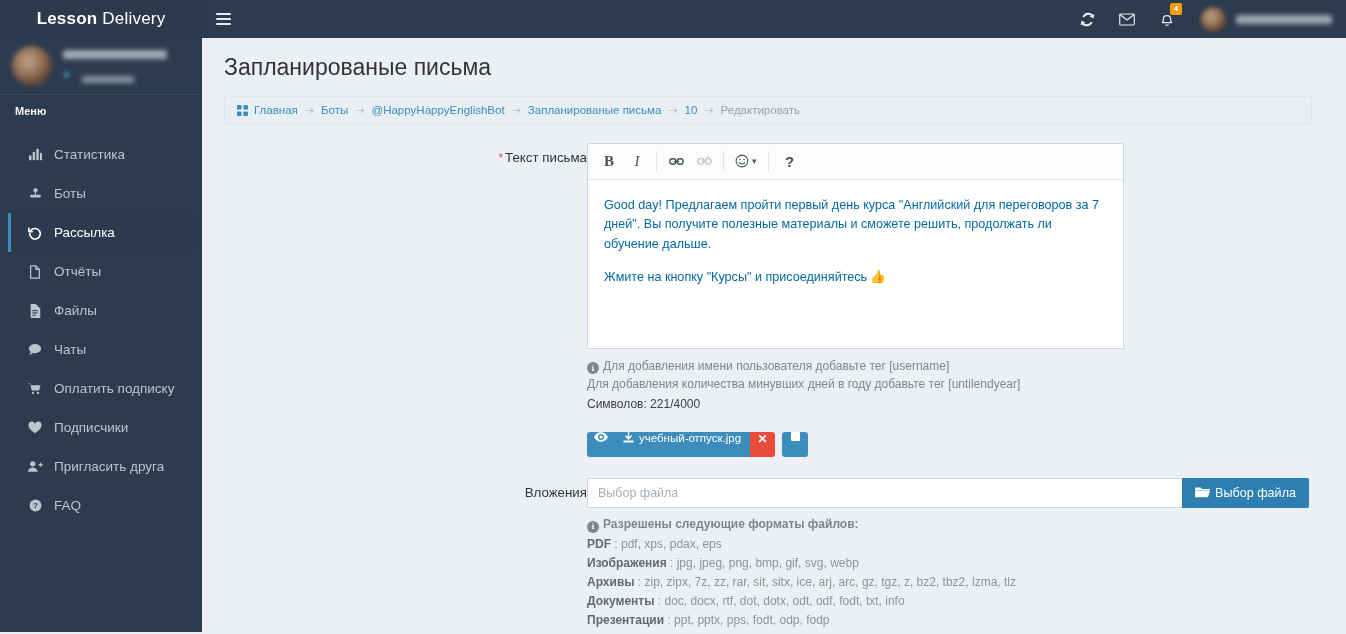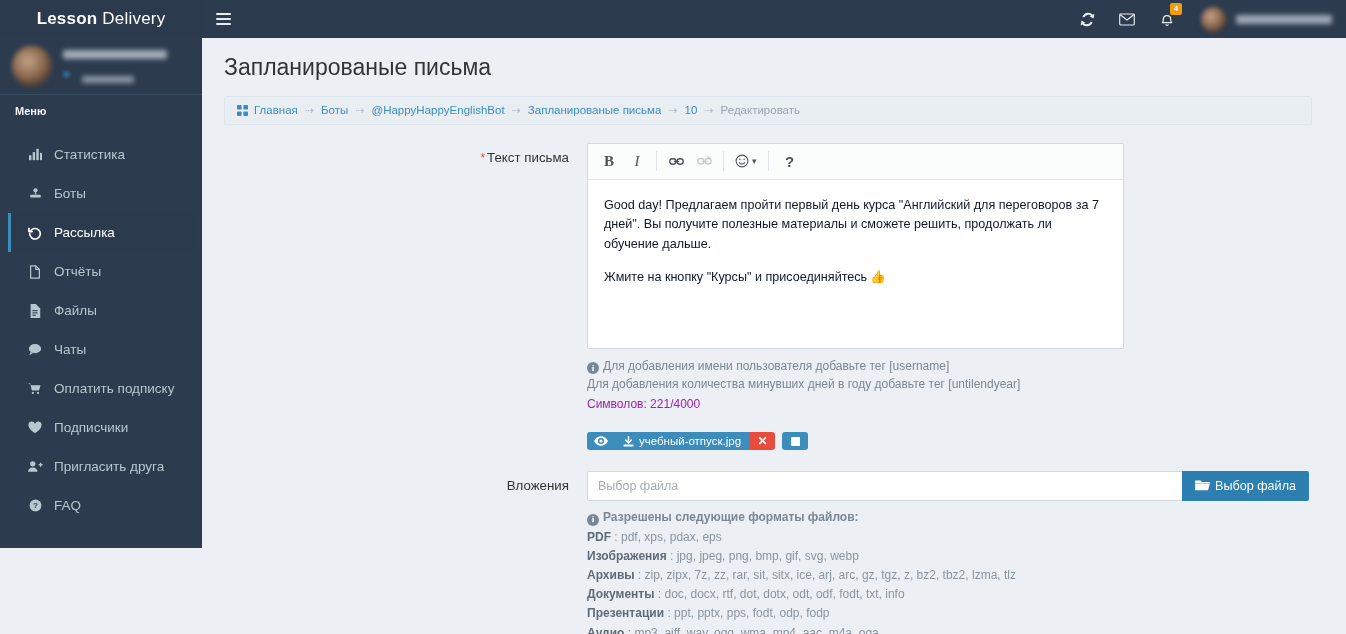--- a/index.html
+++ b/index.html
@@ -7,21 +7,21 @@
     margin: 0; padding: 0;
     width: 1346px; height: 634px;
     overflow: hidden;
     font-family: "Liberation Sans", sans-serif;
     background: #ecf0f5;
   }
   .app { position: relative; width: 1346px; height: 634px; display: flex; }
 
   
   .sidebar {
-    width: 202px; height: 548px;
+    width: 202px; height: 632px;
     background: #2c3b4e;
     flex: 0 0 202px;
     overflow: hidden;
   }
   .brand {
     height: 38px;
     background: #2b3a4c;
     color: #fff;
     font-size: 17px;
     display: flex; align-items: center; justify-content: center;
@@ -155,21 +155,21 @@
   .breadcrumb a { color: #3c8dbc; text-decoration: none; cursor: pointer; }
   .breadcrumb .sep { color: #b3bcc6; margin: 0 7px; font-size: 11px;}
   .breadcrumb .home-ic { color: #3c8dbc; margin-right: 6px; display:inline-flex; }
   .breadcrumb .cur { color: #9aa4ae; }
 
   
   .form-area { padding: 18px 0 0 0; }
   .form-row { display: flex; margin-bottom: 0; }
   .form-label {
     width: 385px; flex: 0 0 385px;
-    text-align: right; padding-right: 18px;
+    text-align: right; 
     font-size: 13.3px; color: #333; font-weight: 400;
     padding-top: 7px;
   }
   .req { color: #dd4b39; margin-right: 2px; font-size: 12px; }
   .form-field { flex: 1; padding-right: 0; }
 
   .editor-box {
     width: 537px; background: #fff;
     border: 1px solid #d2d6de;
     border-radius: 1px;
@@ -190,43 +190,43 @@
   .tb-btn.bold { font-weight: 700; font-family: "Liberation Serif", serif; font-size: 15px;}
   .tb-btn.italic { font-style: italic; font-family: "Liberation Serif", serif; font-size: 15px;}
   .tb-btn.disabled { color: #c8ccd0; cursor: default; }
   .tb-div { width:1px; height:20px; background:#e0e4e8; margin: 0 8px 0 2px; }
   .tb-caret { font-size: 9px; margin-left: 3px; }
   .tb-btn.help { font-weight: 700; font-size: 15px; margin-left: 2px;}
 
   .editor-body {
     height: 168px;
     padding: 16px 16px 10px 16px;
-    font-size: 12.6px; color: #0f172a; line-height: 1.55;
+    font-size: 12.6px; color: #0369a1; line-height: 1.55;
     overflow: hidden;
   }
   .editor-body p { margin: 0 0 14px 0; }
   .editor-body p:last-child { margin-bottom: 0; }
 
   .hint {
     margin-top: 8px;
     font-size: 12px; color: #7b8793; line-height: 1.52;
   }
   .hint .i-ic {
     display:inline-flex; width:12px; height:12px; border-radius:50%;
     background:#7b8793; color:#fff; font-size:9px; font-weight:700;
     align-items:center; justify-content:center; margin-right:4px;
     font-family:"Liberation Serif", serif; vertical-align: -1px;
   }
-  .hint .counter { display:block; margin-top: 2px; color:#a21caf; }
+  .hint .counter { display:block; margin-top: 2px; color:#404040; }
 
   
   .attach-row { margin-top: 19px; display: flex; align-items: center; }
   .btn-group { display: flex; }
   .abtn {
-    height: 18px; display:flex; align-items:center; justify-content:center;
+    height: 25px; display:flex; align-items:flex-start; justify-content:center;
     font-size: 11.5px; color:#fff; cursor:pointer; border:0;
   }
   .abtn.eye { background:#3c8dbc; width: 27px; border-radius:3px 0 0 3px; font-size: 12px;}
   .abtn.file { background:#3c8dbc; padding: 0 9px; gap:5px; }
   .abtn.del { background:#e74c3c; width: 25px; border-radius: 0 3px 3px 0; font-weight:700; font-size: 12px;}
   .abtn.square { background:#3c8dbc; width: 26px; border-radius:3px; margin-left: 7px;}
   .abtn .dl-ic { display:inline-flex; }
   .abtn .sq { width:9px; height:9px; background:#fff; border-radius:1px; }
 
   

